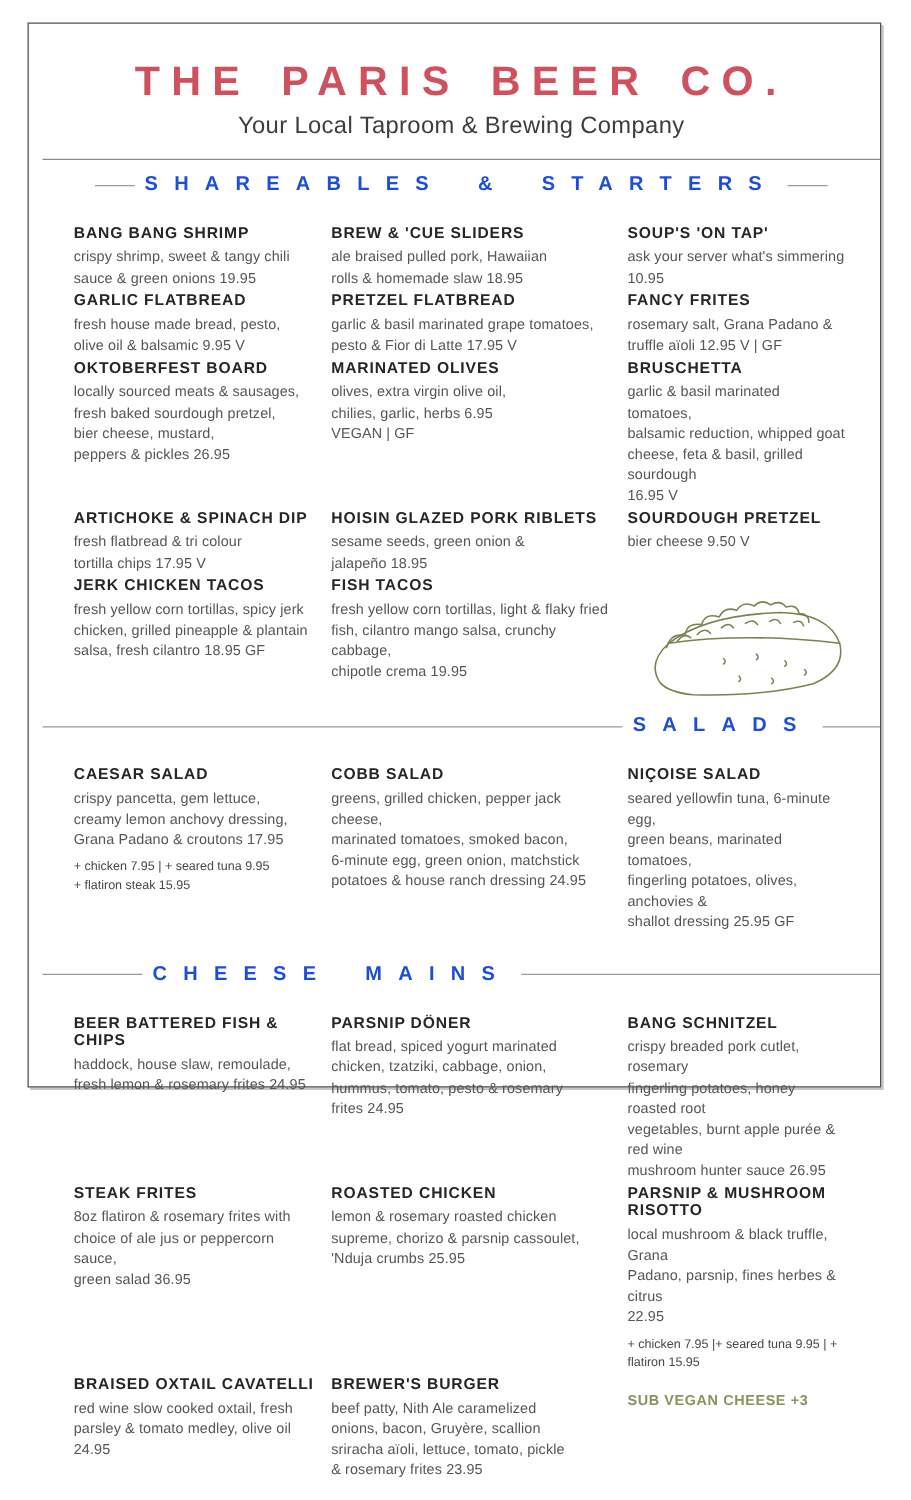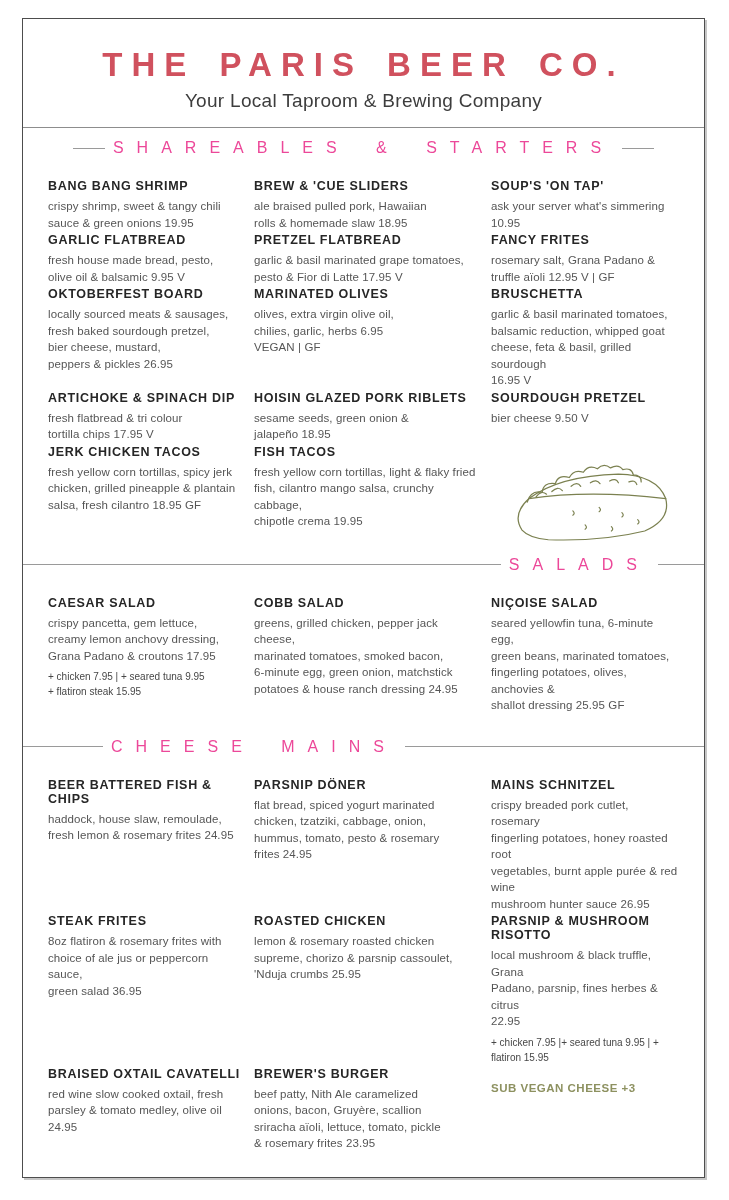--- a/index.html
+++ b/index.html
@@ -1,26 +1,26 @@
 <!DOCTYPE html>
 <html><head>
 <meta charset="utf-8">
 <style>
   html,body{margin:0;padding:0;background:#ffffff;}
   body{width:729px;height:1200px;position:relative;font-family:"Liberation Sans",sans-serif;color:#2d2d2d;overflow:hidden;}
-  .menu-border{position:absolute;left:22px;top:18px;width:683px;height:1160px;border:1.5px solid #4d4d4d;box-shadow:2px 2px 0 #c6c6c6;background:#fff;box-sizing:border-box;display:flex;flex-direction:column;}
+  .menu-border{position:absolute;left:22px;top:18px;width:683px;height:852px;border:1.5px solid #4d4d4d;box-shadow:2px 2px 0 #c6c6c6;background:#fff;box-sizing:border-box;display:flex;flex-direction:column;padding-left:11px;}
   
   .brand-title{margin-top:27px;text-align:center;font-size:33px;font-weight:bold;letter-spacing:9px;word-spacing:6px;color:#d0515e;}
   .brand-subtitle{margin-top:6px;text-align:center;font-size:19px;letter-spacing:.3px;color:#3d3d3d;}
   .full-rule{border-top:1px solid #8d8d8d;margin-top:15px;}
   
   .sec-head{display:flex;align-items:center;margin-top:11px;}
   .sec-head .dash{border-top:1px solid #9a9a9a;height:0;}
   .sec-head .w32{width:32px;} .sec-head .w46{width:46px;} .sec-head .w80{width:80px;} .sec-head .grow{flex:1;}
-  .sec-title{font-size:16px;font-weight:normal;color:#ec4899;letter-spacing:13px;word-spacing:9px;white-space:nowrap;padding:0 8px;}
+  .sec-title{font-size:16px;font-weight:bold;color:#1d4ed8;letter-spacing:13px;word-spacing:9px;white-space:nowrap;padding:0 8px;}
   .sec-head.center{justify-content:center;}
   
   .grid3{display:grid;grid-template-columns:206px 237px 1fr;padding:0 16px 0 25px;row-gap:2px;margin-top:22px;align-items:start;}
   .item-name{font-size:12.5px;font-weight:bold;letter-spacing:.7px;color:#262626;margin-bottom:5px;}
   .item-desc{font-size:11.5px;line-height:16.5px;color:#555555;letter-spacing:.1px;white-space:pre-line;padding-right:10px;}
   .item-addon{font-size:10px;line-height:15px;color:#474747;margin-top:5px;white-space:pre-line;}
   .subs .subs-line{font-size:11.5px;font-weight:bold;line-height:19px;letter-spacing:.5px;color:#8d9160;}
   .taco-wrap{display:flex;justify-content:center;padding-top:8px;}
 </style>
 </head>
@@ -170,21 +170,21 @@
 fresh lemon &amp; rosemary frites 24.95</div>
     </div>
     <div class="item">
       <div class="item-name">PARSNIP DÖNER</div>
       <div class="item-desc">flat bread, spiced yogurt marinated
 chicken, tzatziki, cabbage, onion,
 hummus, tomato, pesto &amp; rosemary
 frites 24.95</div>
     </div>
     <div class="item">
-      <div class="item-name">MAINS SCHNITZEL</div>
+      <div class="item-name">BANG SCHNITZEL</div>
       <div class="item-desc">crispy breaded pork cutlet, rosemary
 fingerling potatoes, honey roasted root
 vegetables, burnt apple purée &amp; red wine
 mushroom hunter sauce 26.95</div>
     </div>
     <div class="item">
       <div class="item-name">STEAK FRITES</div>
       <div class="item-desc">8oz flatiron &amp; rosemary frites with
 choice of ale jus or peppercorn sauce,
 green salad 36.95</div>

